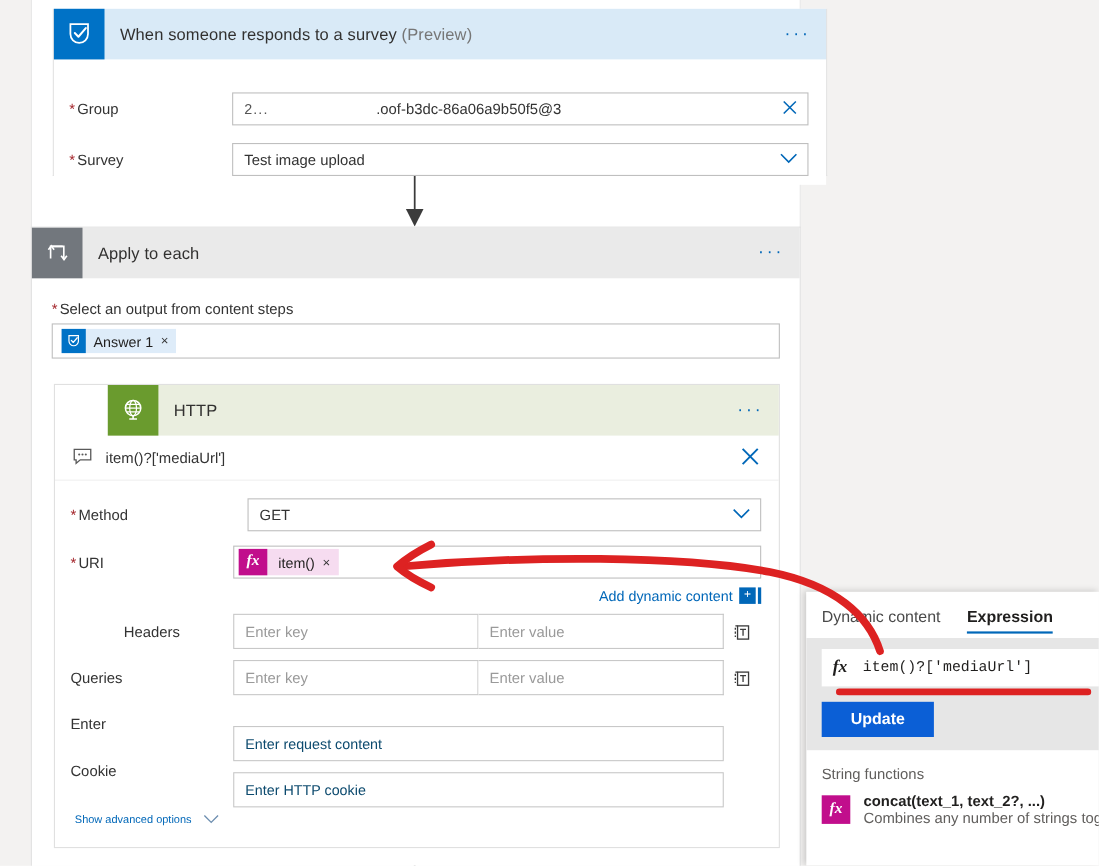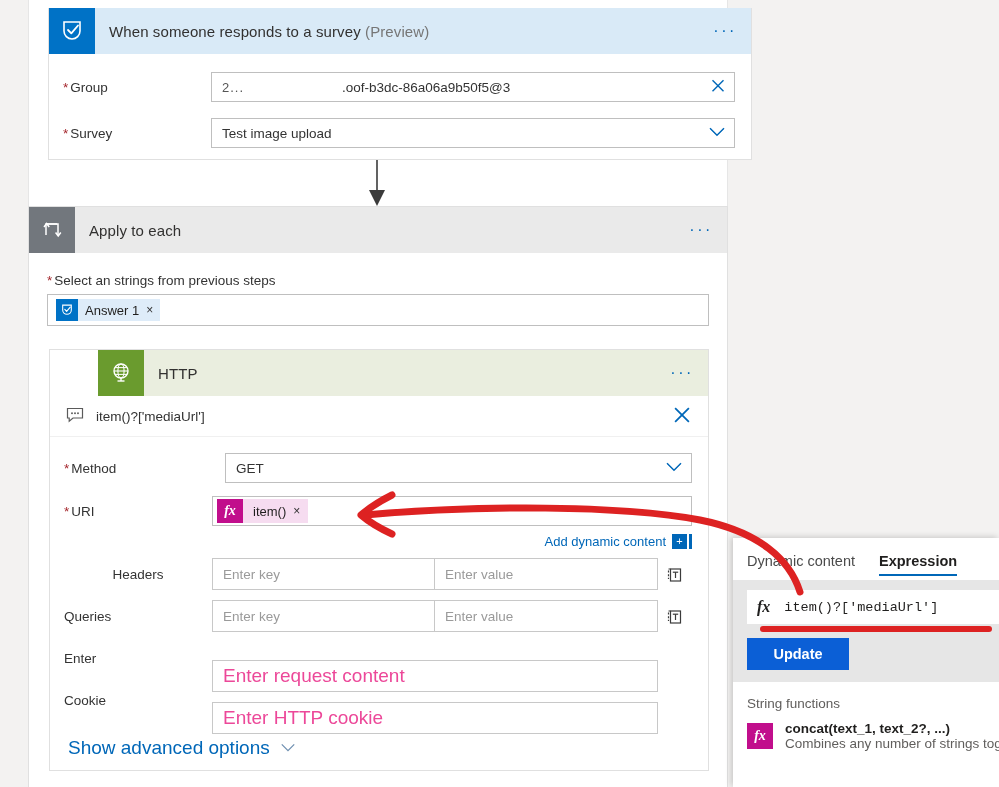--- a/index.html
+++ b/index.html
@@ -317,32 +317,32 @@
     cursor: pointer;
   }
   .single-field {
     flex: 1 1 auto;
     height: 32px;
     border: 1px solid #c8c8c8;
     box-sizing: border-box;
     display: flex;
     align-items: center;
     padding: 0 10px;
-    font-size: 19px;
-    color: #ec4899;
+    font-size: 13px;
+    color: #0c4a6e;
     background: #fff;
     margin-top: 36px;
   }
   .adv-row {
     padding: 16px 0 0 18px;
     display: flex;
     align-items: center;
   }
   .adv-link {
-    font-size: 19px;
+    font-size: 10px;
     color: #0067b8;
     cursor: pointer;
   }
 
   
   #flyout {
     position: absolute;
     left: 733px;
     top: 538px;
     width: 266px;
@@ -479,21 +479,21 @@
         </svg>
       </div>
       <div class="card-title">
         <span>When someone responds to a survey</span>
         <span class="preview">(Preview)</span>
       </div>
       <div class="ellipsis">···</div>
     </div>
     <div class="card-body">
 
-      <div class="field-row" style="padding-top:10px;height:46px;">
+      <div class="field-row" style="padding-top:22px;height:46px;">
         <div class="field-label">
           <span class="req-star">*</span><span>Group</span>
         </div>
         <div class="field-control">
           <span class="grp-value">
             <span class="grp-redacted">2...</span>
             <span class="grp-rest">.oof-b3dc-86a06a9b50f5@3</span>
           </span>
           <span class="ctrl-affix">
             <svg width="16" height="16" viewBox="0 0 16 16" aria-hidden="true">
@@ -536,21 +536,21 @@
           <polyline points="4,9 6.6,5.5 9.2,9" fill="none" stroke="#ffffff" stroke-width="1.5"></polyline>
           <polyline points="15.6,14.5 18.2,18 20.8,14.5" fill="none" stroke="#ffffff" stroke-width="1.5"></polyline>
         </svg>
       </div>
       <div class="card-title">Apply to each</div>
       <div class="ellipsis">···</div>
     </div>
 
     <div class="loop-body">
       <div class="loop-field-label">
-        <span class="req-star">*</span><span>Select an strings from previous steps</span>
+        <span class="req-star">*</span><span>Select an output from content steps</span>
       </div>
       <div class="token-input">
         <span class="dyn-token">
           <span class="tok-ico">
             <svg width="14" height="14" viewBox="0 0 26 26" aria-hidden="true">
               <path d="M5 4 H21 V13 A8 8 0 0 1 13 21 A8 8 0 0 1 5 13 Z" fill="none" stroke="#ffffff" stroke-width="2"></path>
               <polyline points="9,12 12.3,15.4 19,7.5" fill="none" stroke="#ffffff" stroke-width="2.2" stroke-linecap="round" stroke-linejoin="round"></polyline>
             </svg>
           </span>
           <span>Answer 1</span>

